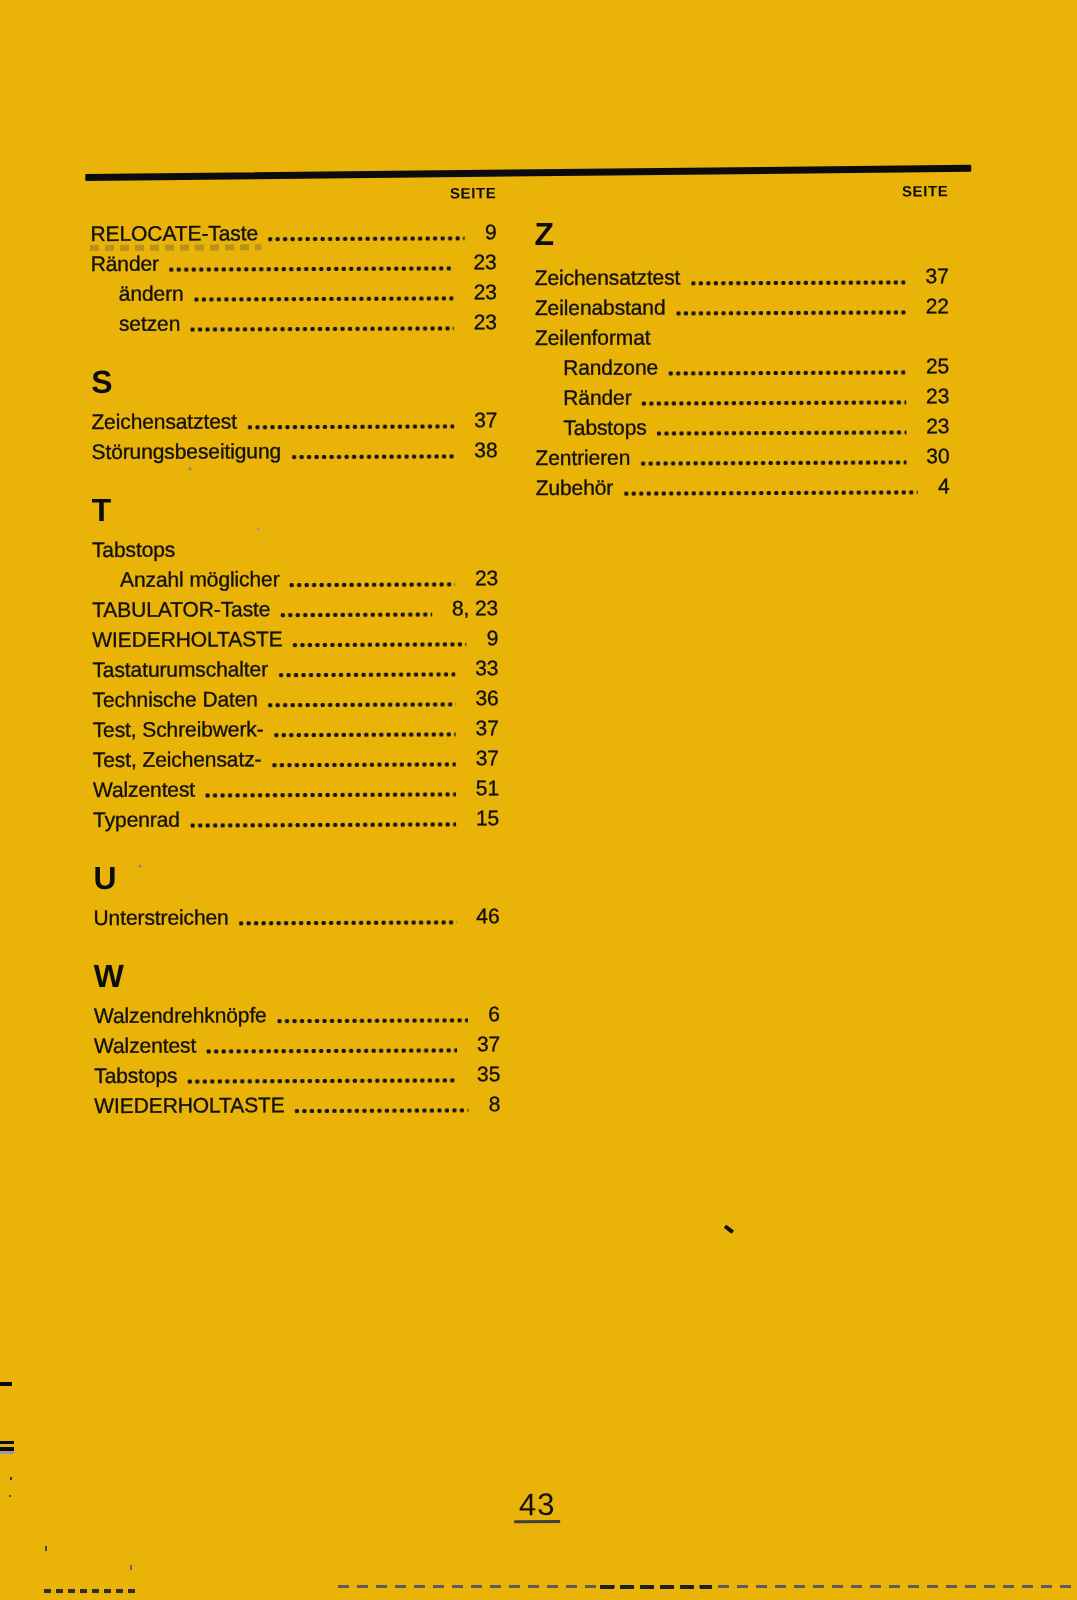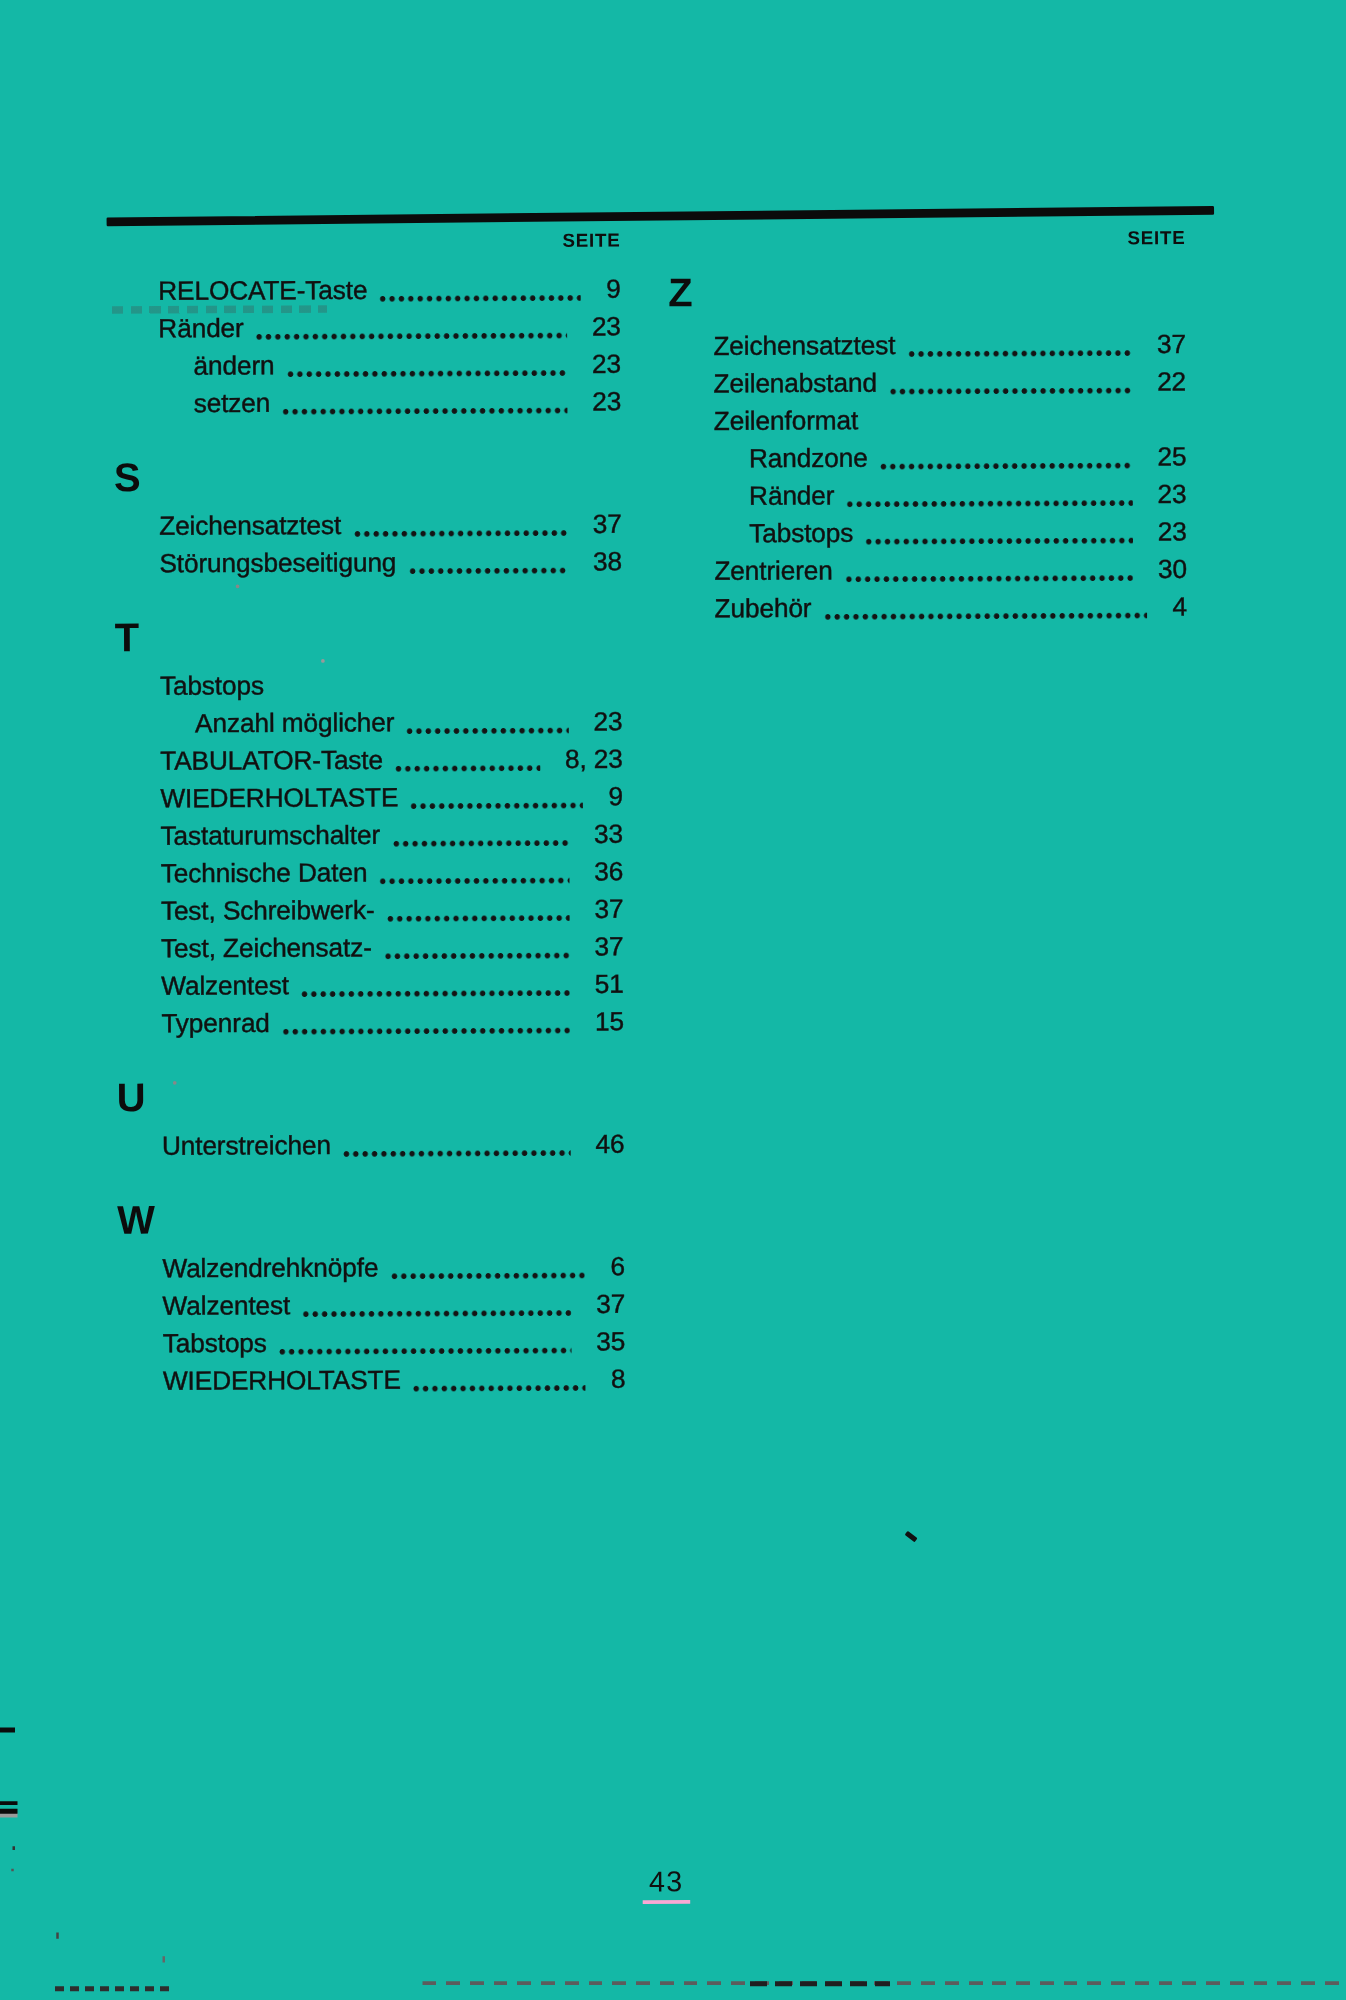--- a/index.html
+++ b/index.html
@@ -1,20 +1,20 @@
 <!DOCTYPE html>
 <html><head>
 <meta charset="utf-8">
 <style>
   html, body { margin: 0; padding: 0; background: #ffffff; }
   .page {
     position: relative;
     width: 1077px;
     height: 1600px;
-    background: #14b8a6;
+    background: #eab308;
     overflow: hidden;
     font-family: "Liberation Sans", "DejaVu Sans", sans-serif;
     color: #101010;
   }
   .content {
     position: absolute;
     inset: 0;
     transform: rotate(-0.25deg);
     transform-origin: 320px 800px;
   }
@@ -54,41 +54,41 @@
   .entry {
     display: flex;
     align-items: baseline;
     height: 30px;
     line-height: 30px;
     font-size: 21px;
     letter-spacing: -0.1px;
     -webkit-text-stroke: 0.35px #141414;
   }
   .entry.indent { padding-left: 28px; }
-  .entry .label { white-space: nowrap; margin-left: 36px; }
+  .entry .label { white-space: nowrap; }
   .entry .leader {
     flex: 1 1 auto;
     align-self: flex-end;
     height: 6px;
     margin: 0 20px 6px 10px;
     background-image: radial-gradient(circle at 2.6px 3px, #141414 1.9px, rgba(0,0,0,0) 2.5px);
     background-size: 7.5px 6px;
     background-repeat: repeat-x;
     background-position: left bottom;
     min-width: 20px;
   }
   .entry .pageno { white-space: nowrap; text-align: right; }
   .page-num {
     position: absolute;
     left: 511px;
     top: 1492px;
-    font-size: 23px;
+    font-size: 31px;
     line-height: 28px;
     padding: 0 5px 1px;
-    border-bottom: 3px solid #f9a8d4;
+    border-bottom: 3px solid #404040;
     letter-spacing: 1px;
   }
   
   .artifact { position: absolute; }
   .a-ghost-line {
     left: 92px; top: 244px; width: 172px; height: 6px;
     background: repeating-linear-gradient(90deg, rgba(70,70,70,.55) 0 9px, rgba(0,0,0,0) 9px 15px);
     opacity: .55;
   }
   .a-edge-dash1 { left: 0; top: 1382px; width: 12px; height: 4px; background: #0b0b0b; }

